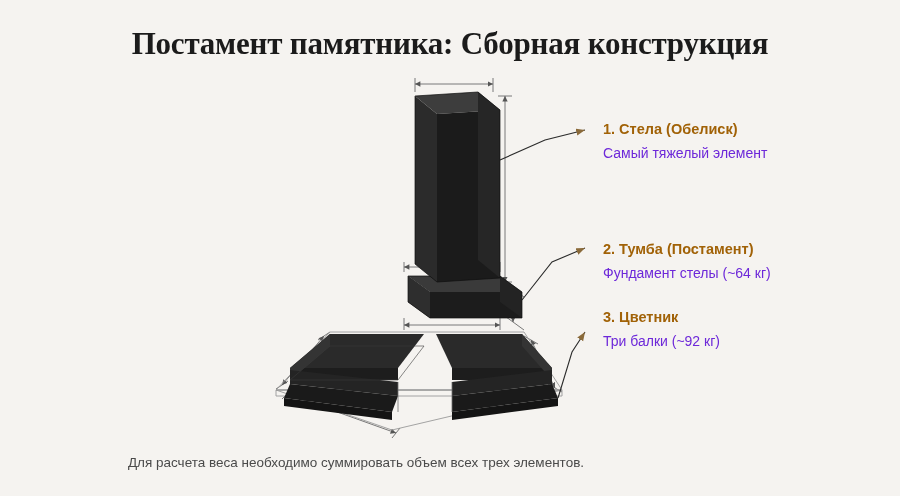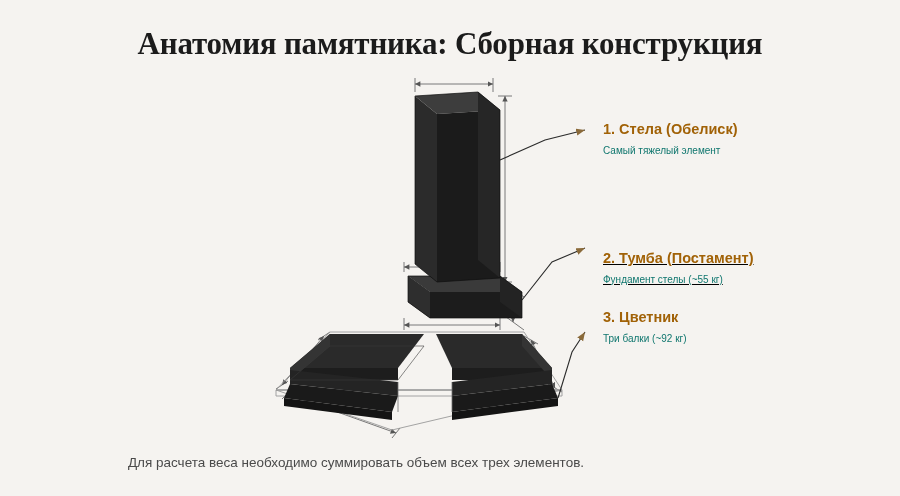--- a/index.html
+++ b/index.html
@@ -51,36 +51,36 @@
     position: absolute;
   }
   .callout .ctitle {
     font-size: 14.5px;
     font-weight: bold;
     color: #a16207;
     white-space: nowrap;
     line-height: 1.35;
   }
   .callout .cdesc {
-    font-size: 10px;
-    color: #0f766e;
+    font-size: 14px;
+    color: #6d28d9;
     white-space: nowrap;
     line-height: 1.5;
     margin-top: 3px;
   }
   #callout-1 { left: 603px; top: 120px; }
-  #callout-2 { left: 603px; top: 249px; text-decoration: underline; }
+  #callout-2 { left: 603px; top: 240px; }
   #callout-3 { left: 603px; top: 308px; }
 </style>
 </head>
 <body>
 
 <div id="stage">
 
-  <div class="title">Анатомия памятника: Сборная конструкция</div>
+  <div class="title">Постамент памятника: Сборная конструкция</div>
 
   <svg class="diagram" viewBox="0 0 900 496">
     <defs>
       <marker id="arrowEnd" markerWidth="7" markerHeight="7" refX="6" refY="3" orient="auto">
         <path d="M0,0 L6,3 L0,6 z" fill="#555"></path>
       </marker>
       <marker id="arrowStart" markerWidth="7" markerHeight="7" refX="0" refY="3" orient="auto">
         <path d="M6,0 L0,3 L6,6 z" fill="#555"></path>
       </marker>
       <marker id="leaderArrow" markerWidth="9" markerHeight="9" refX="8" refY="3.2" orient="auto">
@@ -185,21 +185,21 @@
     </g>
   </svg>
 
   <div class="callout" id="callout-1">
     <div class="ctitle">1. Стела (Обелиск)</div>
     <div class="cdesc">Самый тяжелый элемент</div>
   </div>
 
   <div class="callout" id="callout-2">
     <div class="ctitle">2. Тумба (Постамент)</div>
-    <div class="cdesc">Фундамент стелы (~55 кг)</div>
+    <div class="cdesc">Фундамент стелы (~64 кг)</div>
   </div>
 
   <div class="callout" id="callout-3">
     <div class="ctitle">3. Цветник</div>
     <div class="cdesc">Три балки (~92 кг)</div>
   </div>
 
   <div class="footnote">Для расчета веса необходимо суммировать объем всех трех элементов.</div>
 
 </div>

